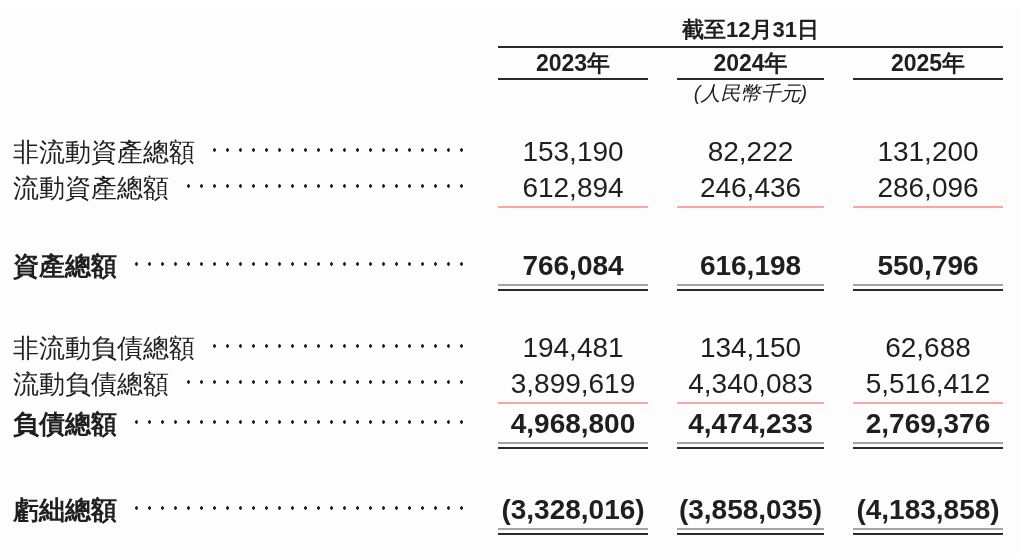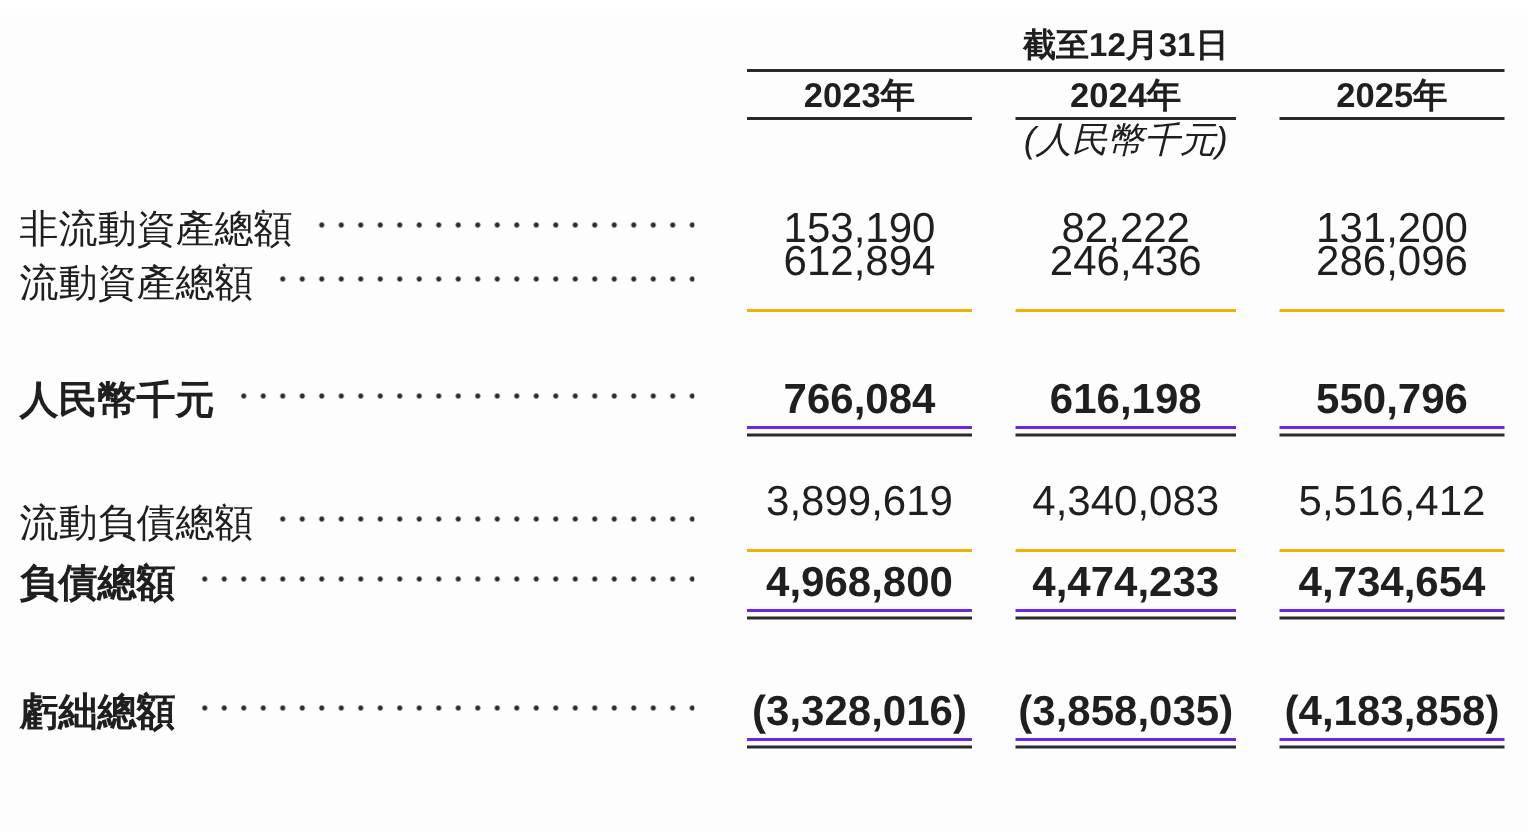--- a/index.html
+++ b/index.html
@@ -45,21 +45,21 @@
     box-sizing: border-box;
     border-bottom: 2px solid #2a2a2a;
   }
   .w1 { flex: 0 0 150px; width: 150px; }
   .w2 { flex: 0 0 147px; width: 147px; }
   .w3 { flex: 0 0 150px; width: 150px; }
   .unit-row { height: 26px; }
   .unit-cell {
     text-align: center;
     font-style: italic;
-    font-size: 24px;
+    font-size: 20px;
     line-height: 25px;
   }
   
   .sp-a { height: 30px; }
   .sp-b { height: 42px; }
   .sp-c { height: 46px; }
   .sp-d { height: 50px; }
   
   .row { height: 36px; }
   .row.tall { height: 40px; }
@@ -83,27 +83,27 @@
     background-repeat: repeat-x;
   }
   .val {
     text-align: center;
     font-size: 28px;
     line-height: 28px;
     padding-bottom: 6px;
     box-sizing: border-box;
   }
   .u-single .val {
-    padding-bottom: 18px;
-    border-bottom: 2px solid #eab308;
+    padding-bottom: 4px;
+    border-bottom: 2px solid #fca5a5;
   }
   .u-double .val {
     position: relative;
     padding-bottom: 4px;
-    border-bottom: 2px solid #6d28d9;
+    border-bottom: 2px solid #a3a3a3;
   }
   .u-double .val::after {
     content: "";
     position: absolute;
     left: 0; right: 0;
     bottom: -7px;
     height: 2px;
     background: #2a2a2a;
   }
   .bold .lbl, .bold .val { font-weight: bold; }
@@ -160,32 +160,43 @@
       <div class="colgap"></div>
       <div class="val w2">246,436</div>
       <div class="colgap"></div>
       <div class="val w3">286,096</div>
     </div>
 
     <div class="sp-b"></div>
 
     <div class="frow row bold u-double">
       <div class="lbl">
-        <span>人民幣千元</span>
+        <span>資產總額</span>
         <span class="leader"></span>
       </div>
       <div class="val w1">766,084</div>
       <div class="colgap"></div>
       <div class="val w2">616,198</div>
       <div class="colgap"></div>
       <div class="val w3">550,796</div>
     </div>
 
     <div class="sp-c"></div>
 
+    <div class="frow row">
+      <div class="lbl">
+        <span>非流動負債總額</span>
+        <span class="leader"></span>
+      </div>
+      <div class="val w1">194,481</div>
+      <div class="colgap"></div>
+      <div class="val w2">134,150</div>
+      <div class="colgap"></div>
+      <div class="val w3">62,688</div>
+    </div>
 
     <div class="frow row u-single">
       <div class="lbl">
         <span>流動負債總額</span>
         <span class="leader"></span>
       </div>
       <div class="val w1">3,899,619</div>
       <div class="colgap"></div>
       <div class="val w2">4,340,083</div>
       <div class="colgap"></div>
@@ -194,21 +205,21 @@
 
     <div class="frow row tall bold u-double">
       <div class="lbl">
         <span>負債總額</span>
         <span class="leader"></span>
       </div>
       <div class="val w1">4,968,800</div>
       <div class="colgap"></div>
       <div class="val w2">4,474,233</div>
       <div class="colgap"></div>
-      <div class="val w3">4,734,654</div>
+      <div class="val w3">2,769,376</div>
     </div>
 
     <div class="sp-d"></div>
 
     <div class="frow row bold u-double">
       <div class="lbl">
         <span>虧絀總額</span>
         <span class="leader"></span>
       </div>
       <div class="val w1">(3,328,016)</div>

